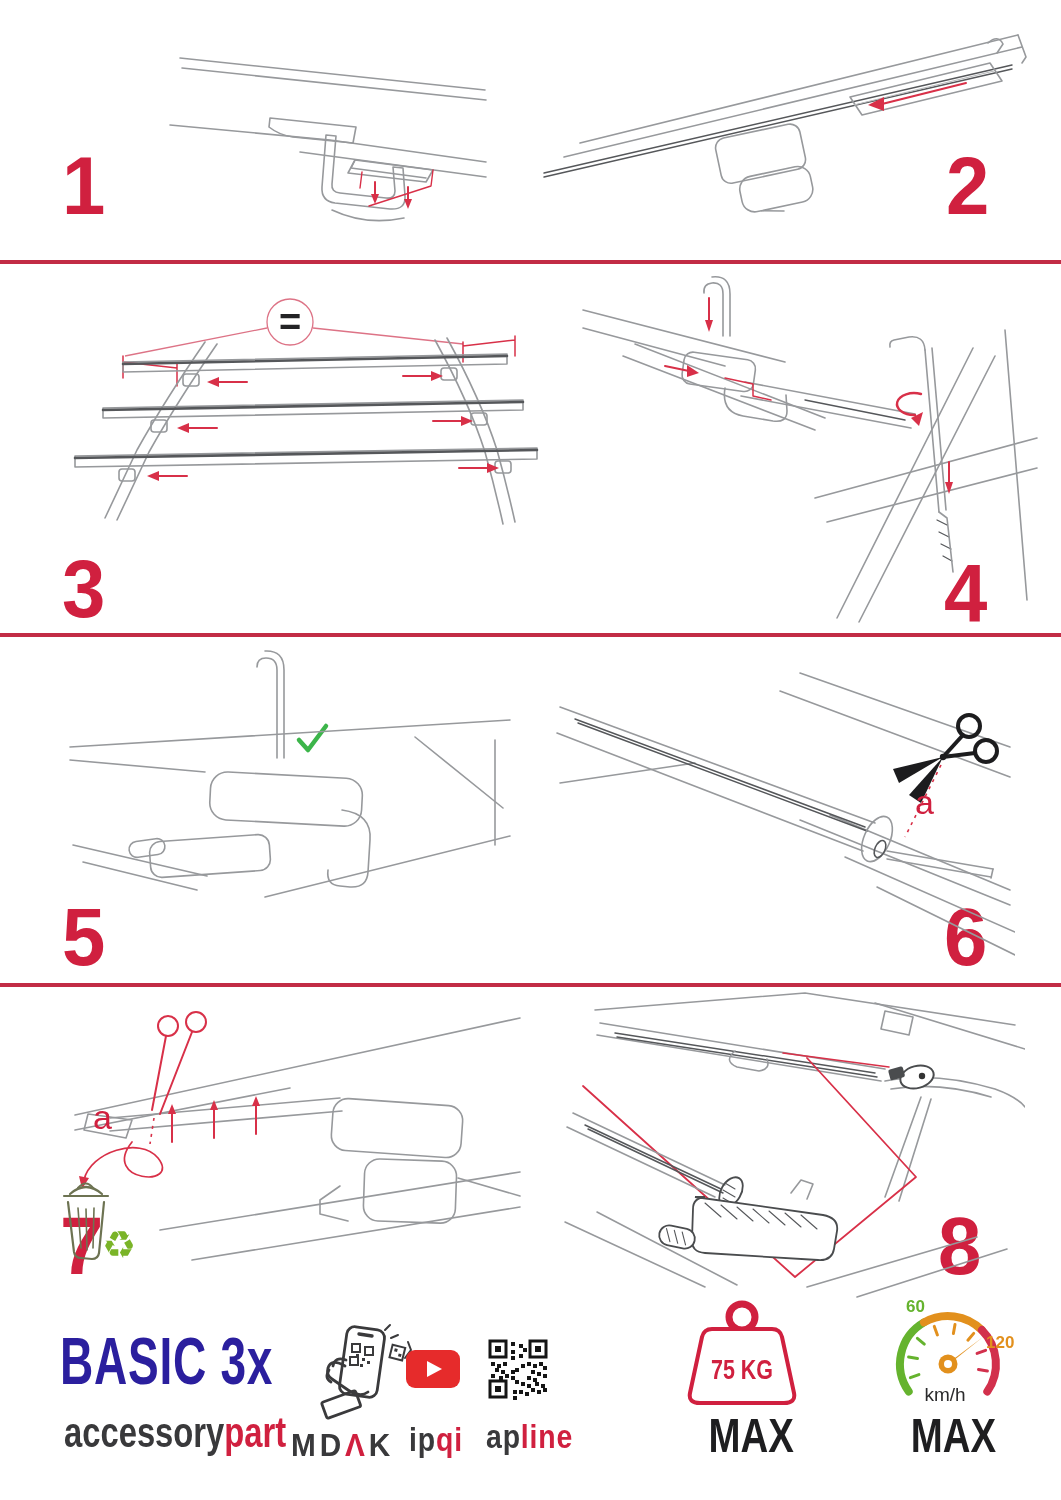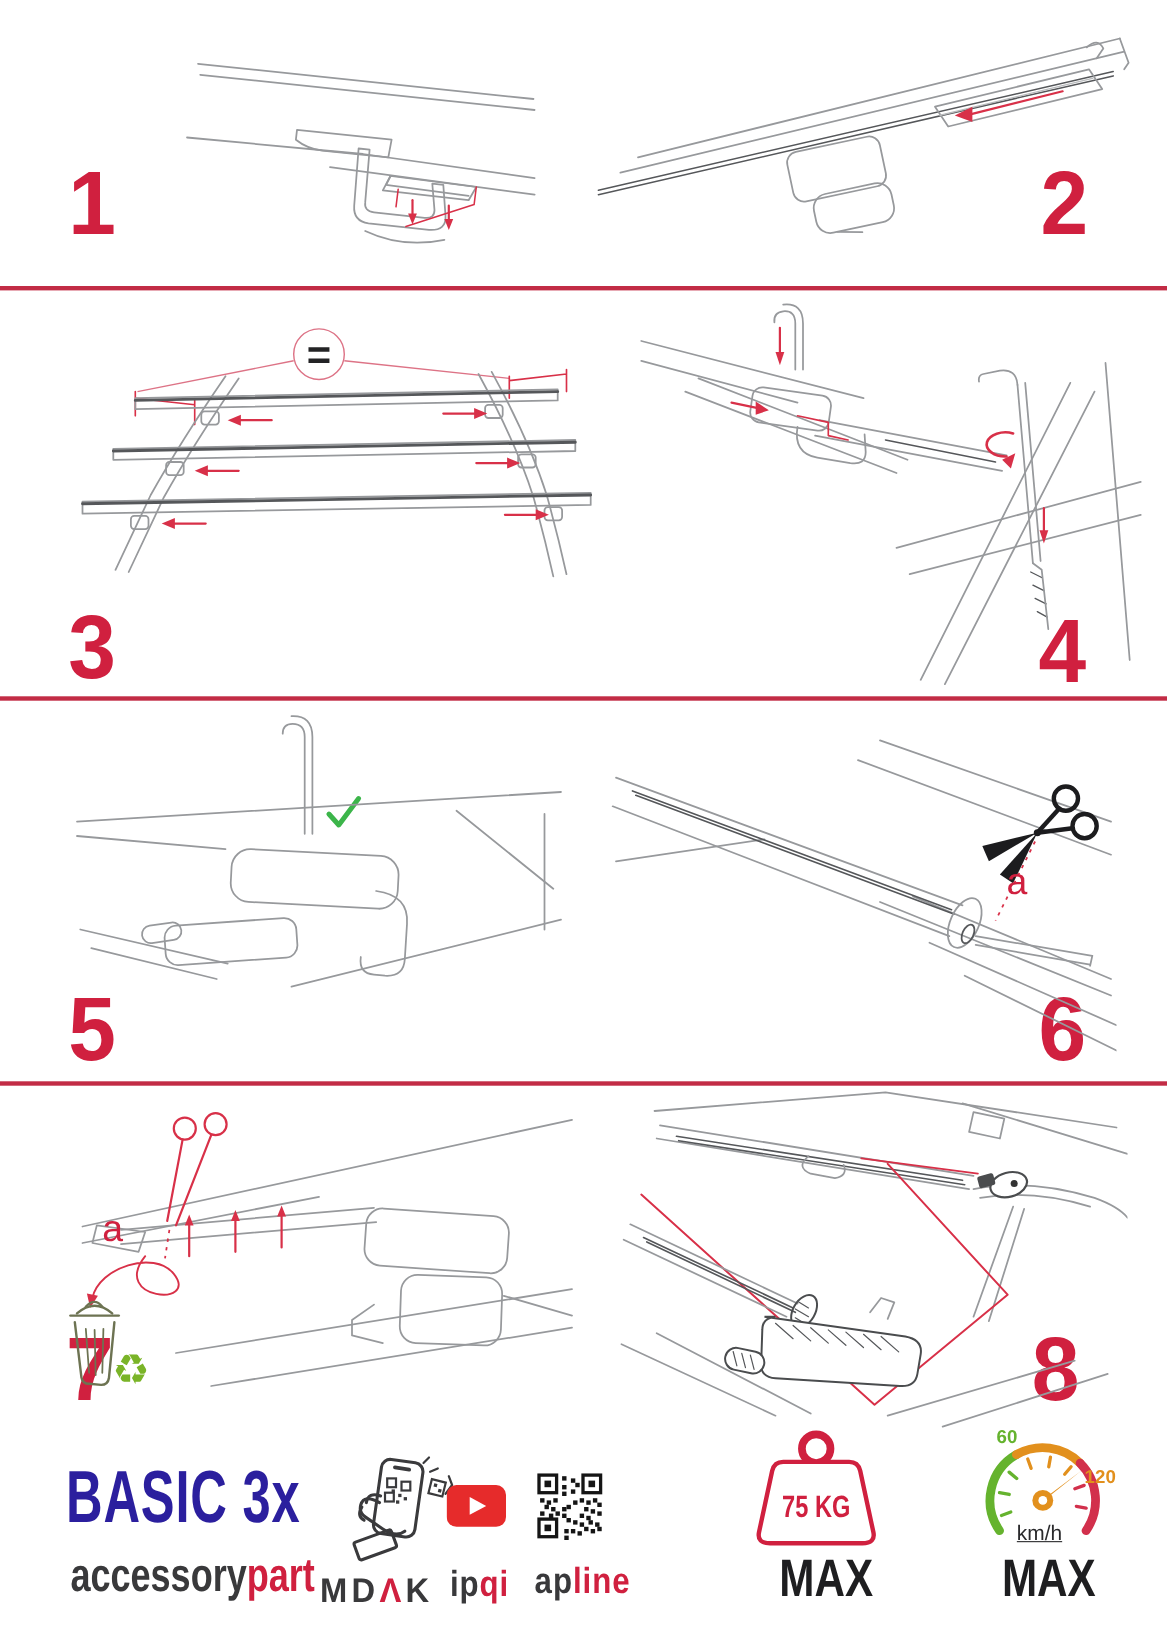--- a/index.html
+++ b/index.html
@@ -31,21 +31,21 @@
   .brand-sub .b1{color:#39393b}.brand-sub .b2{color:#d0203f}
   .logo-word{position:absolute;font-weight:bold;white-space:nowrap;}
   .mdak{left:291px;top:1428px;font-size:31px;letter-spacing:4px;color:#39393b;transform:scaleX(.96);transform-origin:left top;}
   .mdak .caret{color:#d0203f}
   .ipqi{left:409px;top:1421px;font-size:33px;letter-spacing:1px;transform:scaleX(.86);transform-origin:left top;}
   .ipqi .b1{color:#39393b}.ipqi .b2{color:#d0203f}
   .apline{left:486px;top:1418px;font-size:33px;letter-spacing:1px;transform:scaleX(.86);transform-origin:left top;}
   .apline .b1{color:#39393b}.apline .b2{color:#d0203f}
   .max-label{position:absolute;font-size:48px;font-weight:bold;color:#1e1e20;text-align:center;
              transform:scaleX(.8);transform-origin:center top;}
-  .kmh{position:absolute;left:903px;top:1384px;width:84px;text-align:center;font-size:19px;color:#2a2a2c;text-decoration:underline;}
+  .kmh{position:absolute;left:903px;top:1384px;width:84px;text-align:center;font-size:19px;color:#2a2a2c;}
 </style>
 </head>
 <body>
 
 <div class="page">
 
   <span class="stepnum" style="left:62px;top:145px;">1</span>
 
   <svg class="sketch" style="left:150px;top:40px;" width="340" height="210" viewBox="0 0 340 210">
     <path class="sk-g" d="M30,18 L335,50"></path>

